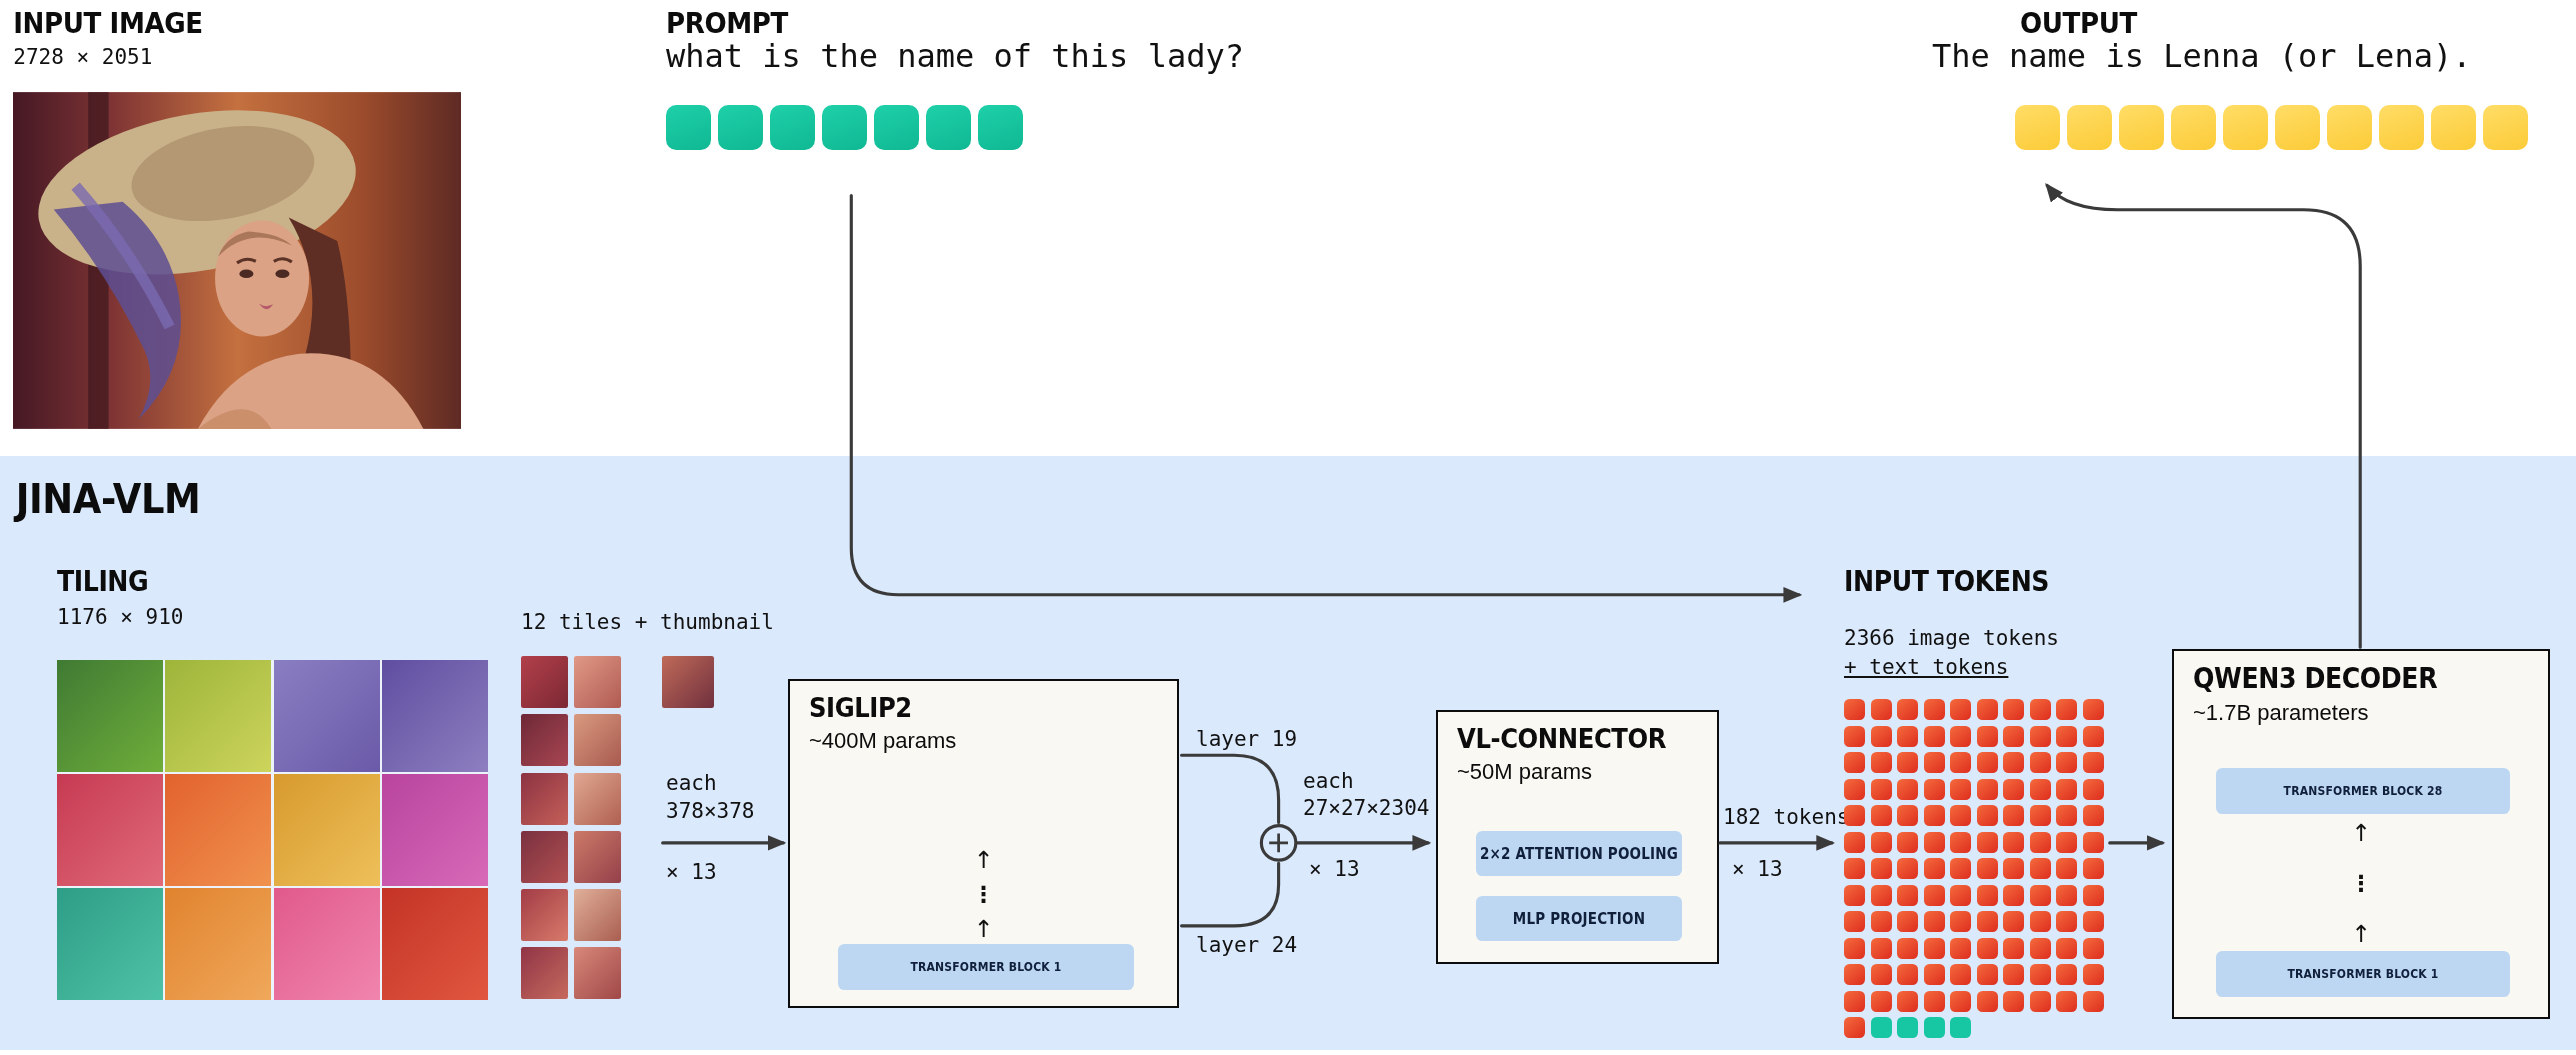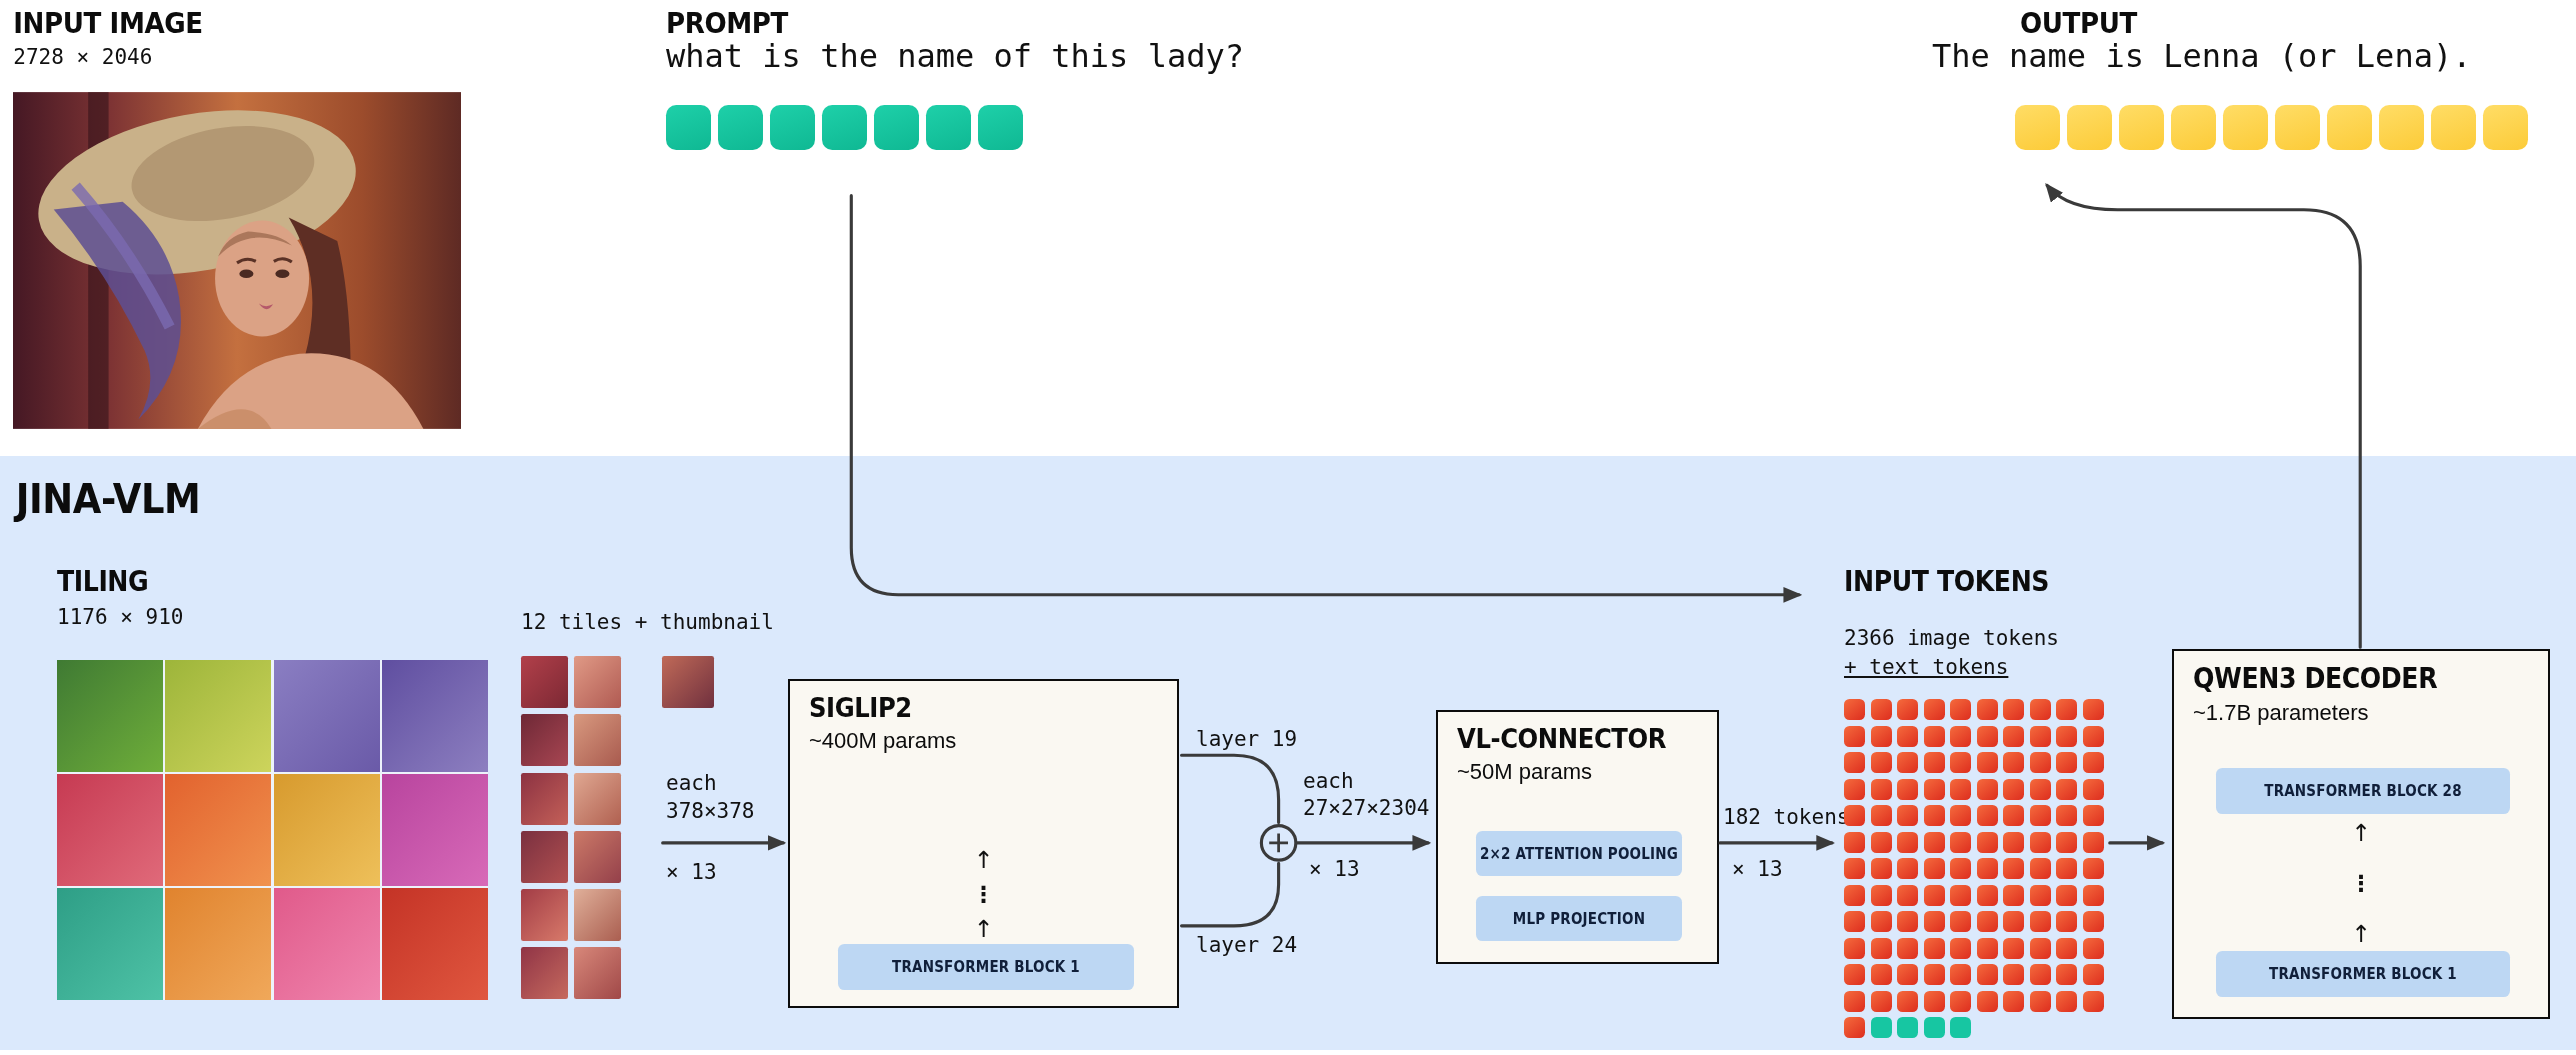--- a/index.html
+++ b/index.html
@@ -13,38 +13,38 @@
   .big-mono{font-family:"DejaVu Sans Mono",monospace;font-size:32px;line-height:1.1;color:#111;}
   .token-row{display:flex;gap:7px;}
   .token{width:45px;height:45px;border-radius:10.2px;}
   .panel{position:absolute;left:0;top:456px;width:2576px;height:594px;}
   .box{position:absolute;background:#faf8f2;border:2.3px solid #0c0c0c;box-sizing:border-box;}
   .box-title{font-family:"DejaVu Sans","Liberation Sans",sans-serif;font-stretch:condensed;
              font-weight:800;font-size:27px;letter-spacing:-0.4px;position:absolute;left:19px;top:11px;}
   .box-params{position:absolute;left:19px;font-size:22px;font-family:"Liberation Sans","DejaVu Sans",sans-serif;}
   .tblock{position:absolute;background:#bdd7f3;border-radius:6.3px;display:flex;align-items:center;justify-content:center;
           font-family:"DejaVu Sans","Liberation Sans",sans-serif;font-stretch:condensed;
-          font-weight:700;font-size:15px;letter-spacing:0.2px;color:#101f3a;}
+          font-weight:700;font-size:12px;letter-spacing:0.2px;color:#101f3a;}
   .updots{position:absolute;display:flex;flex-direction:column;align-items:center;justify-content:space-between;
           color:#111;font-family:"DejaVu Sans",sans-serif;}
   .updots .ua{font-size:23.5px;line-height:1;}
   .updots .dt{font-size:22px;line-height:1;font-weight:700;}
   #mosaic{display:grid;grid-template-columns:repeat(4,1fr);grid-template-rows:repeat(3,1fr);
           gap:2.3px;background:#edf3fb;width:431px;height:340px;}
   #small-tiles{display:grid;grid-template-columns:47px 47px;grid-auto-rows:52px;column-gap:5.5px;row-gap:6.3px;}
   .stile{border-radius:2.3px;}
   #token-grid{display:grid;grid-template-columns:repeat(10,21px);grid-auto-rows:21px;gap:5.5px;}
   .cell{width:21px;height:21px;border-radius:5.5px;}
   svg.overlay{position:absolute;left:0;top:0;pointer-events:none;}
 </style>
 </head>
 <body>
 
 <div class="abs h-label" style="left:13.3px;top:7.8px;">INPUT IMAGE</div>
-<div class="abs mono" style="left:13.3px;top:45px;">2728 × 2046</div>
+<div class="abs mono" style="left:13.3px;top:45px;">2728 × 2051</div>
 
 <div class="abs" style="left:13.3px;top:92px;width:448px;height:337px;">
   <svg viewBox="0 0 572 430" width="448" height="337">
     <defs>
       <linearGradient id="lbg" x1="0" y1="0" x2="1" y2="0">
         <stop offset="0" stop-color="#451824"></stop>
           <stop offset="0.22" stop-color="#7e3434"></stop>
         <stop offset="0.5" stop-color="#c4703f"></stop>
           <stop offset="0.78" stop-color="#9c4c2c"></stop>
         <stop offset="1" stop-color="#5e2a24"></stop>

